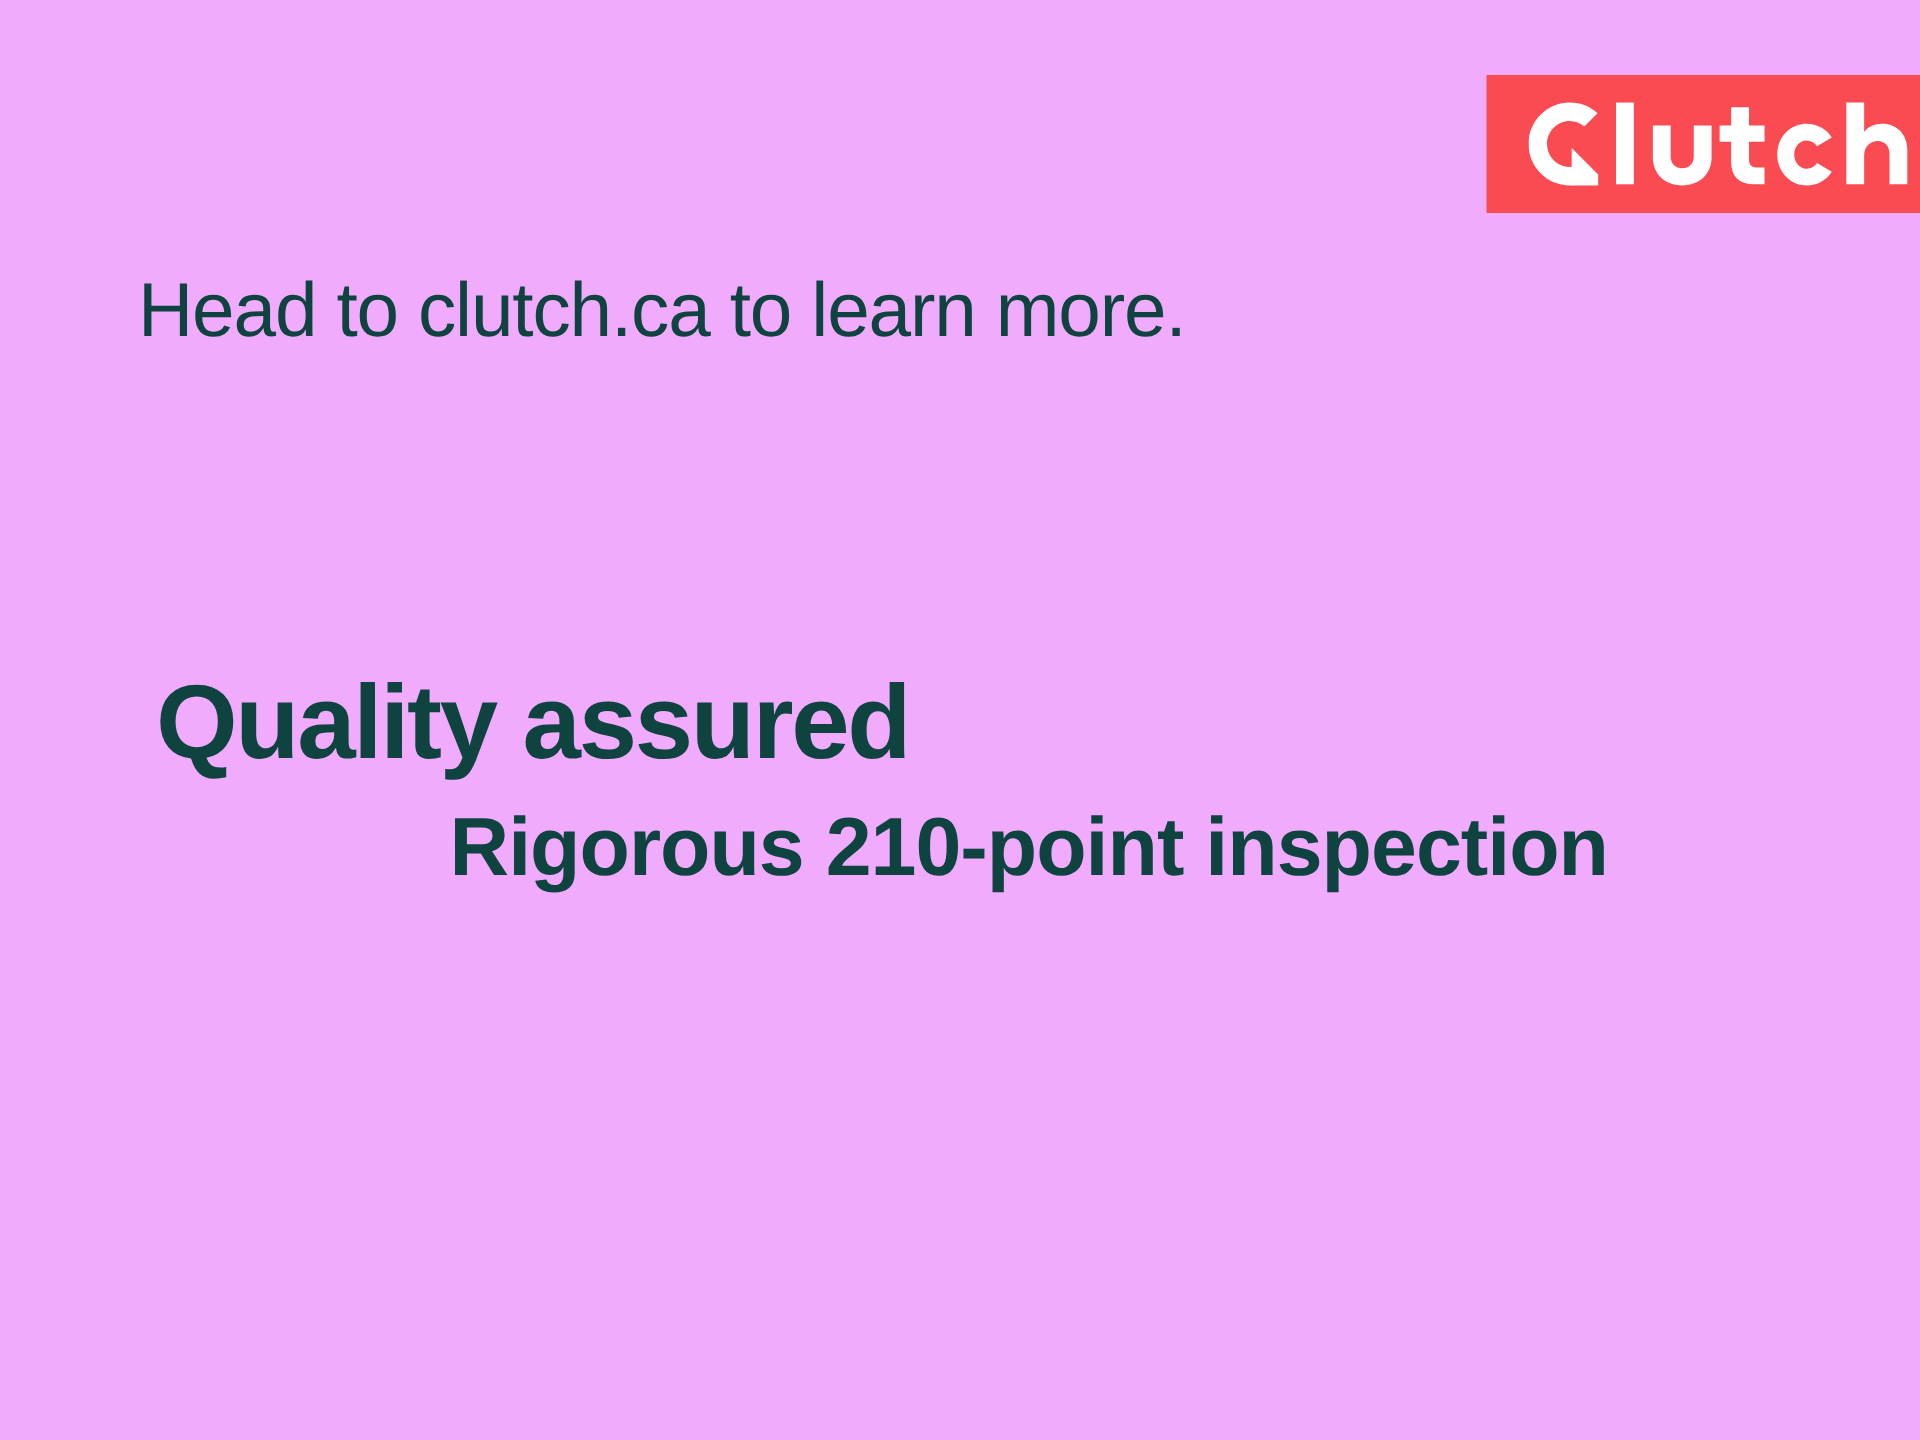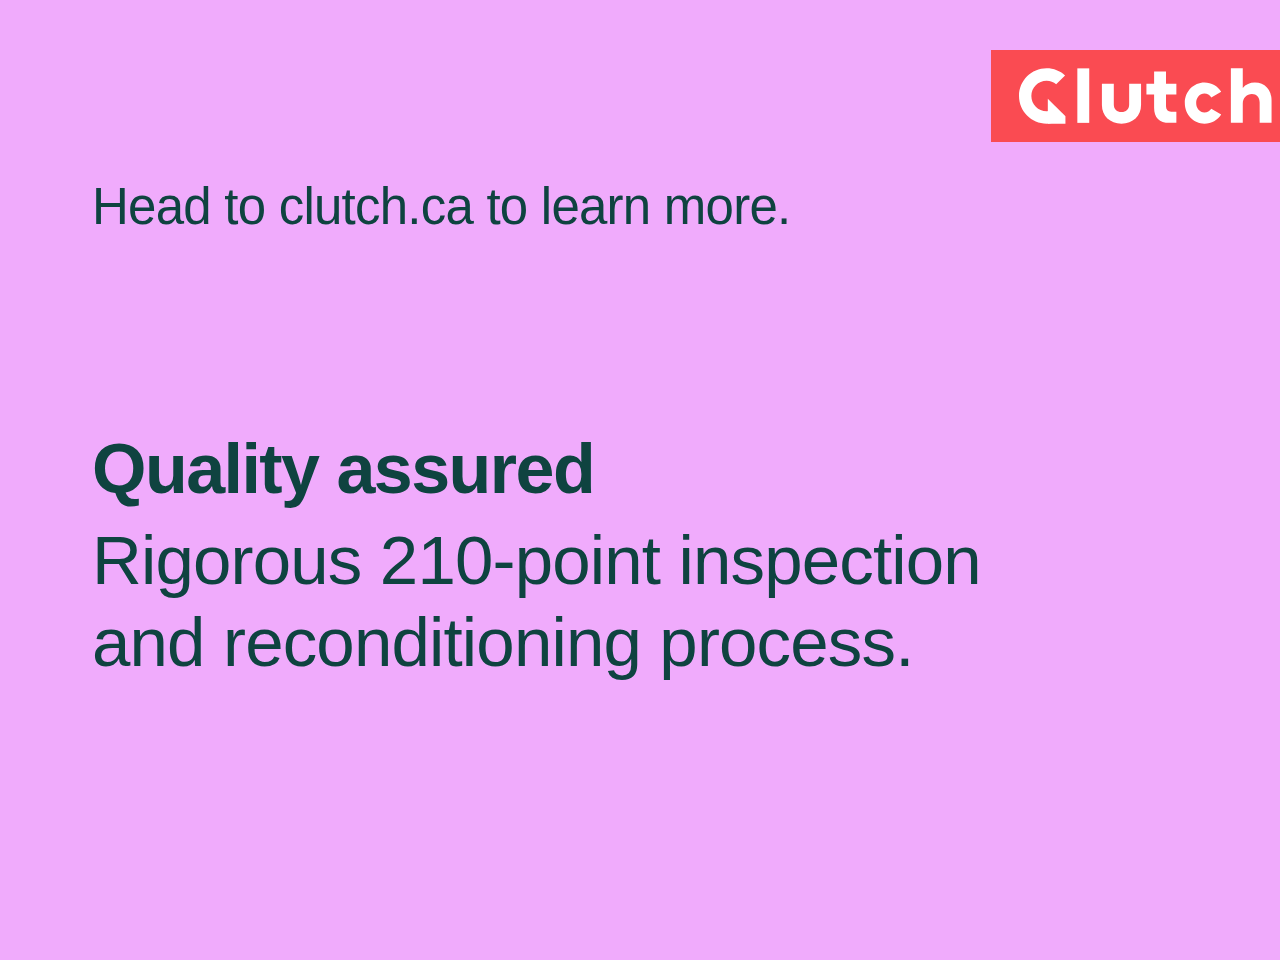--- a/index.html
+++ b/index.html
@@ -55,35 +55,36 @@
   }
 
   
   .message {
     position: absolute;
     left: 92px;
     top: 432px;
     width: 980px;
   }
   .message-title {
-    margin: 0;
+    margin: 12px;
     font-size: 70px;
     font-weight: 700;
     letter-spacing: -0.022em;
     color: #0f4340;
     line-height: 1.06;
     white-space: nowrap;
   }
   .message-body {
     margin: 14px 0 0 0;
-    font-size: 69px;
-    font-weight: 400;
+    font-size: 55px;
+    font-weight: 700;
     letter-spacing: -0.012em;
     color: #0f4340;
     line-height: 1.18;
+    text-align: right;
   }
   .message-body .line {
     display: block;
     white-space: nowrap;
   }
 </style>
 </head>
 <body>
 
 <div class="slide">
@@ -143,17 +144,16 @@
         C296.8 33.4 291.5 38.5 291.5 46 L291.5 71 L276 71 Z"></path>
     </svg>
   </div>
 
   <div class="lead-line">Head to clutch.ca to learn more.</div>
 
   <div class="message">
     <h1 class="message-title">Quality assured</h1>
     <p class="message-body">
       <span class="line">Rigorous 210-point inspection</span>
-      <span class="line">and reconditioning process.</span>
     </p>
   </div>
 
 </div>
 
 </body></html>

